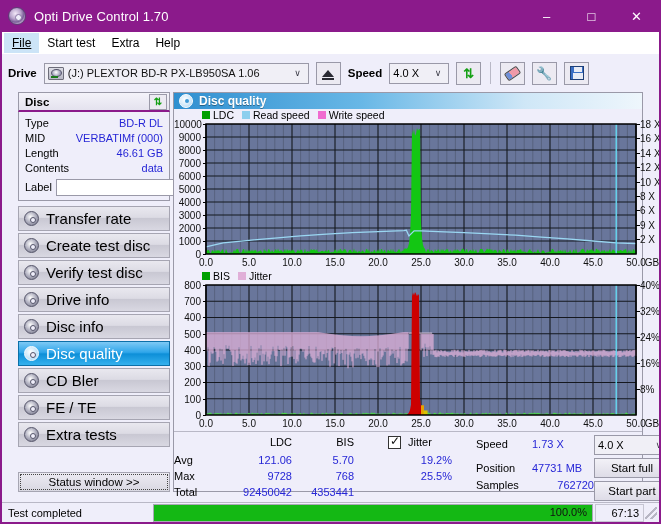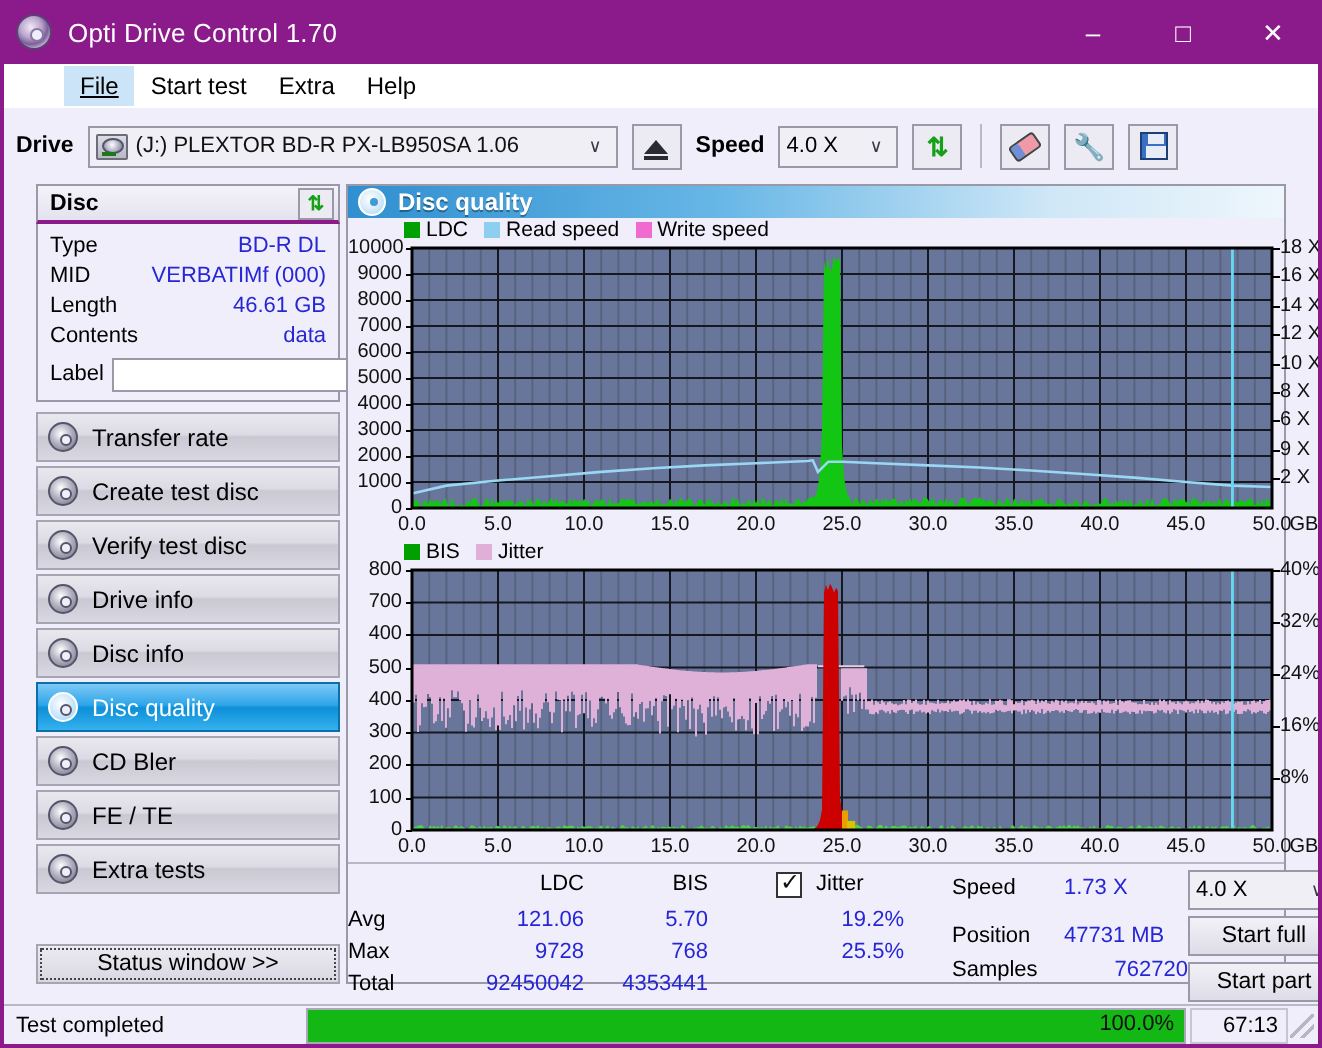--- a/index.html
+++ b/index.html
@@ -49,21 +49,21 @@
   
   #menubar {
     height: 22px; background: #ffffff;
     display: flex; align-items: center;
     padding-left: 2px;
     border-bottom: 1px solid #ffffff;
   }
   .menu-item {
     padding: 3px 8px; font-size: 12px; color: #000;
   }
-  .menu-item.active { background: #cce4f7; margin-left: 28px; }
+  .menu-item.active { background: #cce4f7; }
   .menu-item u { text-decoration: underline; }
 
   
   #drivebar {
     height: 38px;
     background: #efeefa;
     display: flex; align-items: center;
     padding: 0 6px;
     gap: 7px;
   }
@@ -157,21 +157,21 @@
   .cd-glyph { width:13px;height:13px;border-radius:50%;
     background: radial-gradient(circle at 45% 40%, #fdfbe2 0%, #dfd77a 55%, #b5ad4a 100%);
     border:1px solid #7a7428; position:relative; }
   .cd-glyph::after { content:""; position:absolute; left:5px; top:5px; width:3px;height:3px;border-radius:50%;background:#f4f2e0;border:1px solid #8a8438; }
 
   #navlist { margin-top: 5px; display: flex; flex-direction: column; gap: 2px; }
   .nav-btn {
     height: 25px; display: flex; align-items: center;
     background: linear-gradient(#e9e8ef 0%, #dcdbe4 45%, #c9c8d3 50%, #d9d8e2 100%);
     border: 1px solid #a6a5b2;
-    padding-left: 5px; font-size: 12px; color: #000;
+    padding-left: 5px; font-size: 15px; color: #000;
   }
   .nav-btn.sel {
     background: linear-gradient(#7ec9f5 0%, #2fa6ea 45%, #0d8fd8 52%, #35b1ee 100%);
     border-color: #0c6fa8; color: #ffffff;
   }
   .nav-ico {
     width: 15px; height: 15px; margin-right: 7px; flex: none;
     border-radius: 50%;
     background: radial-gradient(circle at 42% 38%, #ffffff 0%, #b0b0c0 48%, #6f6f82 100%);
     border: 1px solid #55556a;

